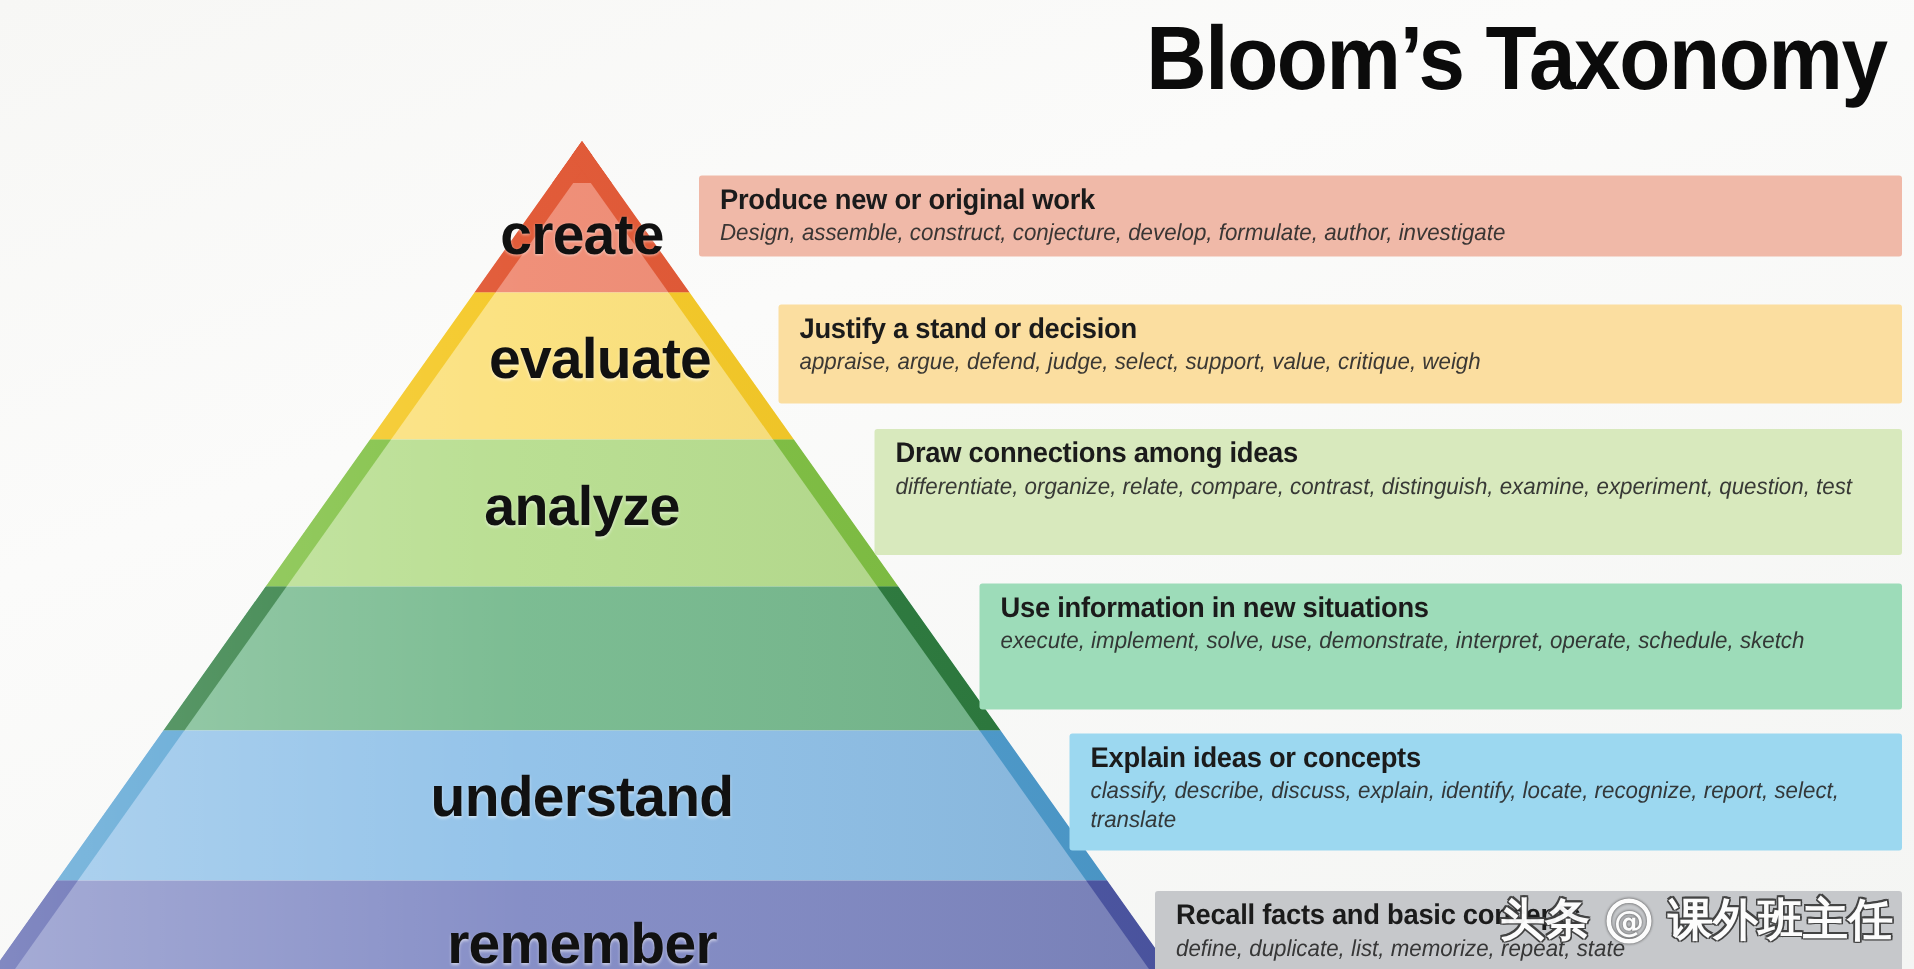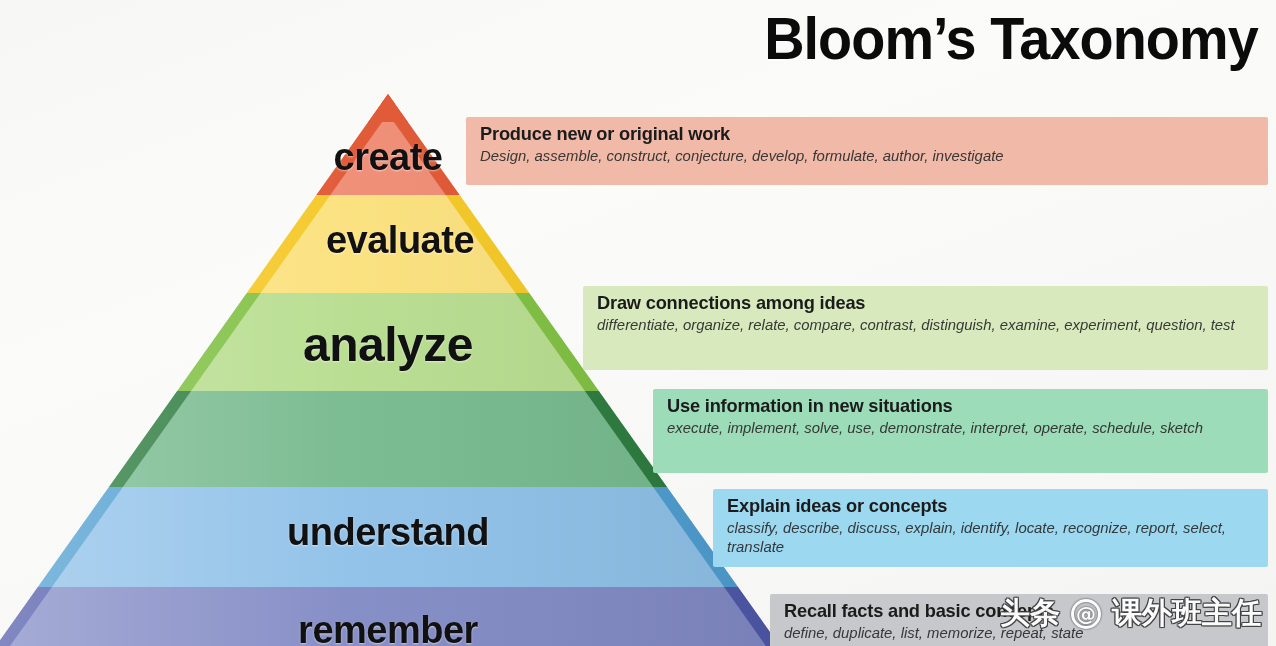--- a/index.html
+++ b/index.html
@@ -162,30 +162,34 @@
             <polygon points="37.9,499.0 51.9,499.0 7.9,561.0 -6.1,561.0" fill="#4e58a8"></polygon>
             <polygon points="738.1,499.0 724.1,499.0 768.1,561.0 782.1,561.0" fill="#4e58a8"></polygon>
           </g>
 
         <rect x="-10" y="0" width="800" height="558" fill="url(#sheen)"></rect>
       </g>
     </svg>
 
     <div class="lvl-label" id="lab-0" style="left:388px; top:48px;  font-size:38px;">create</div>
     <div class="lvl-label" id="lab-1" style="left:400px; top:131px; font-size:38px;">evaluate</div>
-    <div class="lvl-label" id="lab-2" style="left:388px; top:229px; font-size:48px;">analyze</div>
+    <div class="lvl-label" id="lab-2" style="left:388px; top:229px; font-size:37px;">analyze</div>
     <div class="lvl-label" id="lab-4" style="left:388px; top:423px; font-size:38px;">understand</div>
     <div class="lvl-label" id="lab-5" style="left:388px; top:521px; font-size:38px;">remember</div>
   </div>
 
-  <div class="desc-box" id="box-0" style="left: 466px; top: 117px; width: 802px; height: 68px; background: rgb(240, 185, 168);">
+  <div class="desc-box" id="box-0" style="left: 466px; top: 117px; width: 802px; height: 54px; background: rgb(240, 185, 168);">
     <div class="desc-head">Produce new or original work</div>
     <div class="desc-sub">Design, assemble, construct, conjecture, develop, formulate, author, investigate</div>
   </div>
 
+  <div class="desc-box" id="box-1" style="left: 519px; top: 203px; width: 749px; height: 66px; background: rgb(251, 222, 160);">
+    <div class="desc-head">Justify a stand or decision</div>
+    <div class="desc-sub">appraise, argue, defend, judge, select, support, value, critique, weigh</div>
+  </div>
 
   <div class="desc-box" id="box-2" style="left: 583px; top: 286px; width: 685px; height: 84px; background: rgb(216, 233, 189);">
     <div class="desc-head">Draw connections among ideas</div>
     <div class="desc-sub">differentiate, organize, relate, compare, contrast, distinguish, examine, experiment, question, test</div>
   </div>
 
   <div class="desc-box" id="box-3" style="left: 653px; top: 389px; width: 615px; height: 84px; background: rgb(157, 220, 185);">
     <div class="desc-head">Use information in new situations</div>
     <div class="desc-sub">execute, implement, solve, use, demonstrate, interpret, operate, schedule, sketch</div>
   </div>

